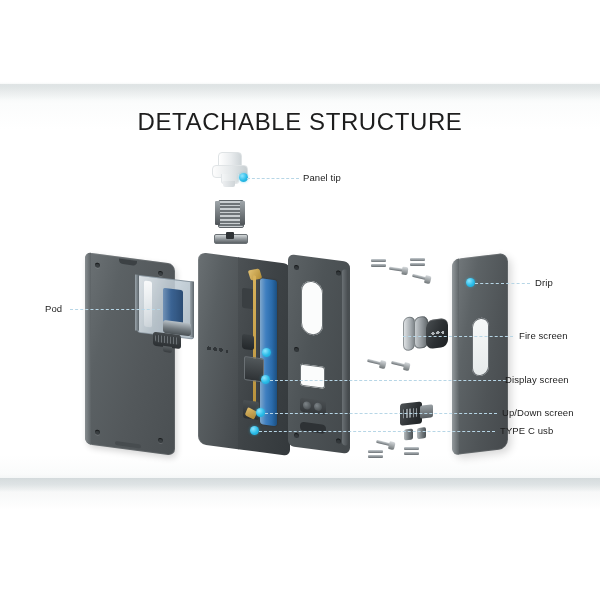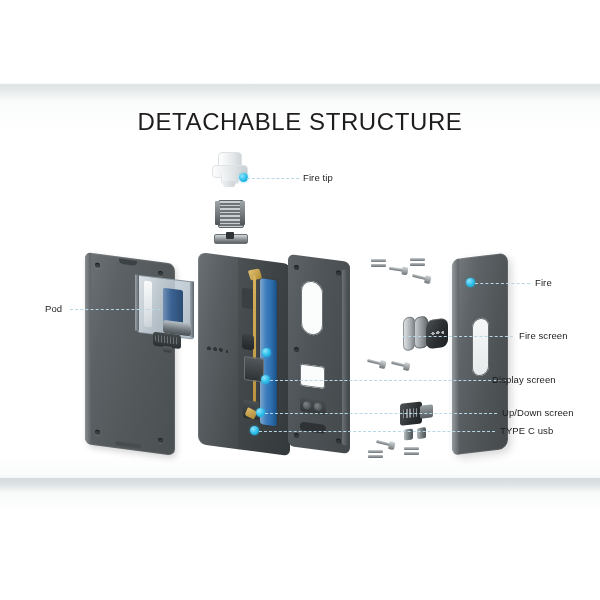--- a/index.html
+++ b/index.html
@@ -533,35 +533,35 @@
     <div class="head"></div>
     <div class="shaft"></div>
   </div>
   <div class="screw-side" style="left:404px;top:447px;">
     <div class="head"></div>
     <div class="shaft"></div>
   </div>
 
   <div class="dot" style="left:239px;top:173px;"></div>
   <div class="leader" style="left:247px;top:178px;width:52px;"></div>
-  <div class="lbl right" style="left:303px;top:172px;">Fire tip</div>
+  <div class="lbl right" style="left:303px;top:172px;">Panel tip</div>
 
   <div class="lbl left" style="left:45px;top:303px;">Pod</div>
   <div class="leader" style="left:70px;top:309px;width:90px;"></div>
 
   <div class="dot" style="left:466px;top:278px;"></div>
   <div class="leader" style="left:475px;top:283px;width:55px;"></div>
-  <div class="lbl right" style="left:535px;top:277px;">Fire</div>
+  <div class="lbl right" style="left:535px;top:277px;">Drip</div>
 
   <div class="leader" style="left:403px;top:336px;width:110px;"></div>
   <div class="lbl right" style="left:519px;top:330px;">Fire screen</div>
 
   <div class="dot" style="left:261px;top:375px;"></div>
   <div class="leader" style="left:270px;top:380px;width:236px;"></div>
-  <div class="lbl right" style="left:492px;top:374px;">Display screen</div>
+  <div class="lbl right" style="left:505px;top:374px;">Display screen</div>
 
   <div class="dot" style="left:256px;top:408px;"></div>
   <div class="leader" style="left:265px;top:413px;width:232px;"></div>
   <div class="lbl right" style="left:502px;top:407px;">Up/Down screen</div>
 
   <div class="dot" style="left:250px;top:426px;"></div>
   <div class="leader" style="left:259px;top:431px;width:236px;"></div>
   <div class="lbl right" style="left:500px;top:425px;">TYPE C usb</div>
 
   <div class="dot" style="left:262px;top:348px;"></div>

